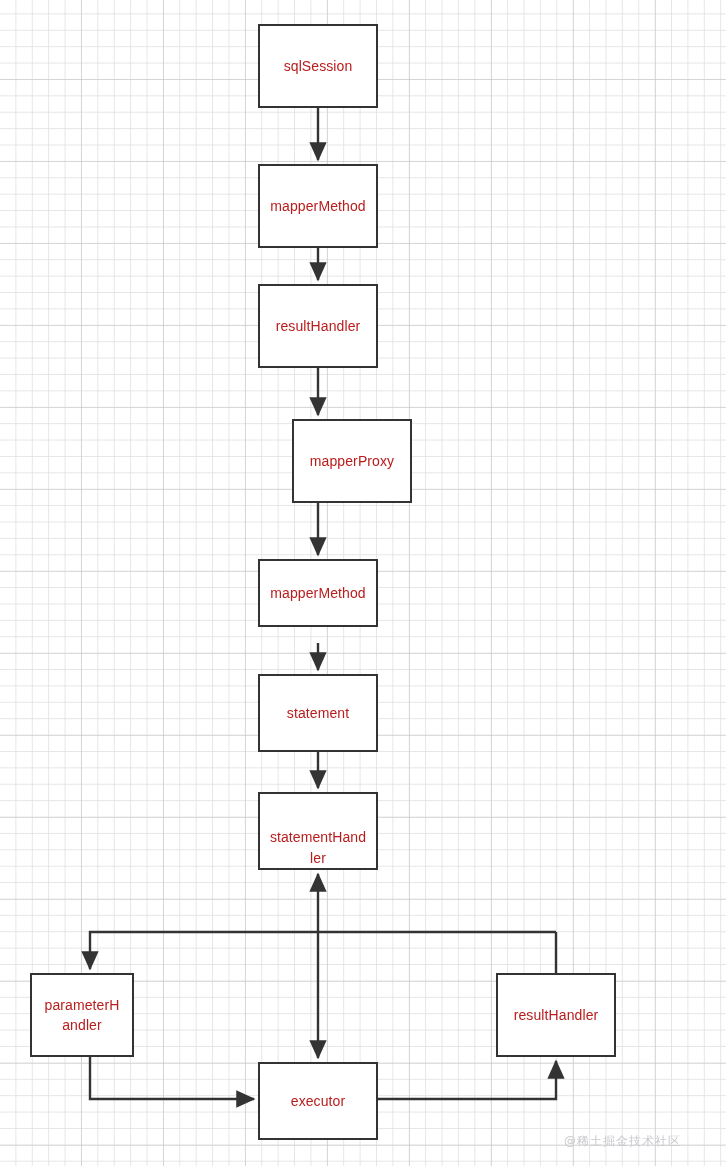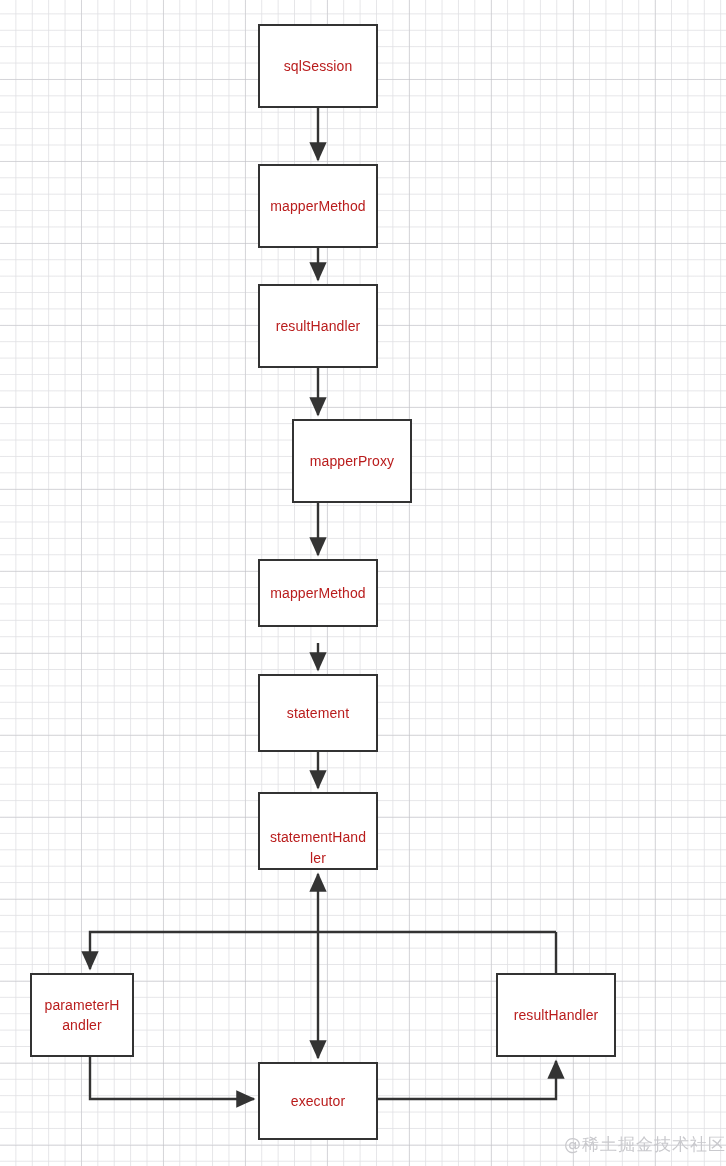--- a/index.html
+++ b/index.html
@@ -58,21 +58,21 @@
   .edge {
     fill: none;
     stroke: #333333;
     stroke-width: 2.4;
     stroke-linecap: butt;
     stroke-linejoin: miter;
   }
   .watermark {
     position: absolute;
     color: #c9c9cd;
-    font-size: 17px;
+    font-size: 12px;
     letter-spacing: 1px;
     z-index: 4;
     white-space: nowrap;
     font-family: "DejaVu Sans", sans-serif;
   }
 </style>
 </head>
 <body>
 
 <div id="canvas">

